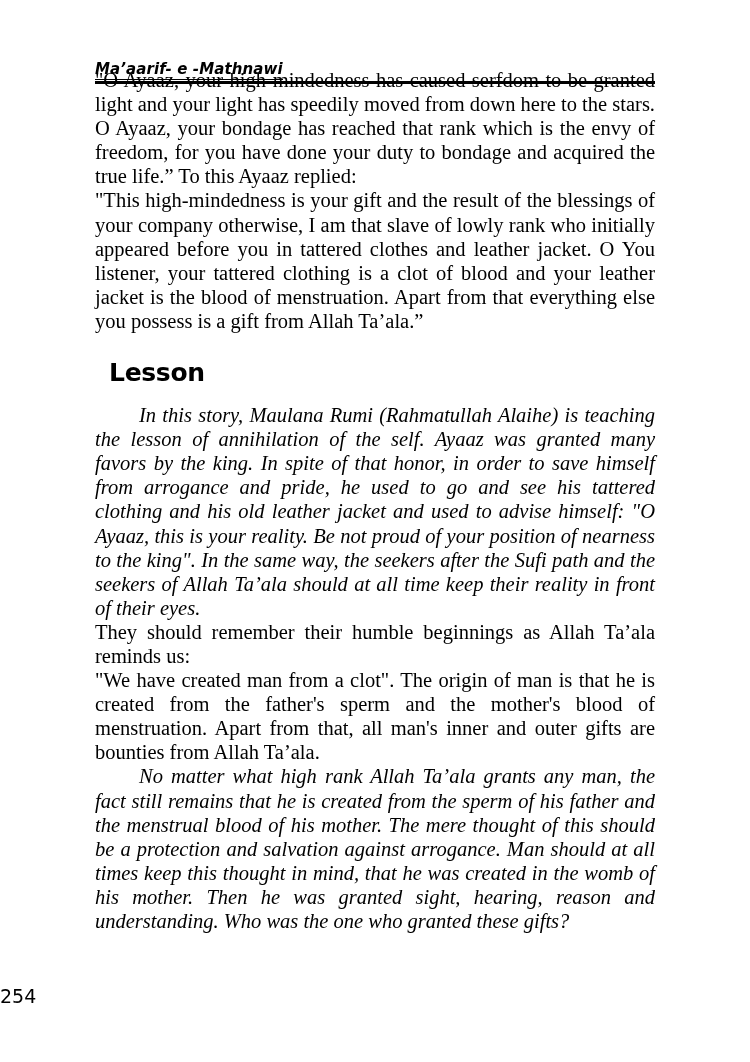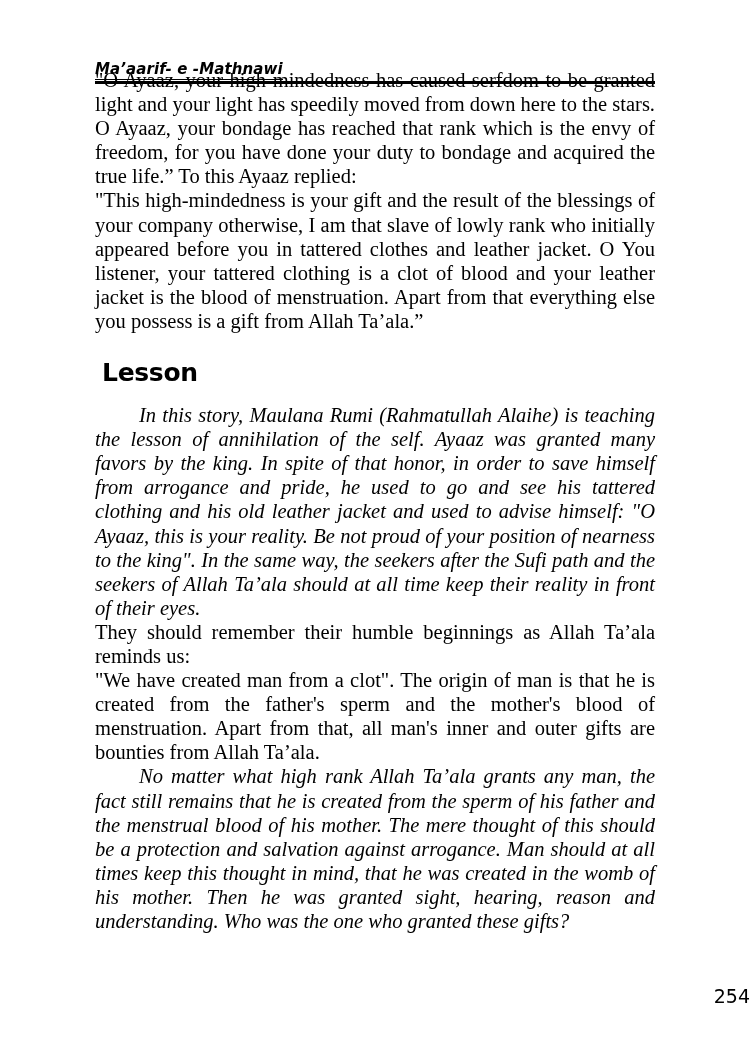--- a/index.html
+++ b/index.html
@@ -75,30 +75,30 @@
   
 
   
   .lesson-heading {
     font-family: "DejaVu Sans", sans-serif;
     font-weight: bold;
     font-size: 25px;
     line-height: 28px;
     color: #000000;
     letter-spacing: -0.3px;
-    margin: 26px 0 16px 7px;
+    margin: 26px 0 16px 14px;
   }
 
   
   .page-number {
     position: absolute;
     left: 0;
     right: 0;
     top: 985px;
-    text-align: right;
+    text-align: left;
     font-family: "DejaVu Sans", sans-serif;
     font-size: 19px;
     line-height: 22px;
     color: #000000;
   }
 </style>
 </head>
 <body>
 
 <div class="page">

